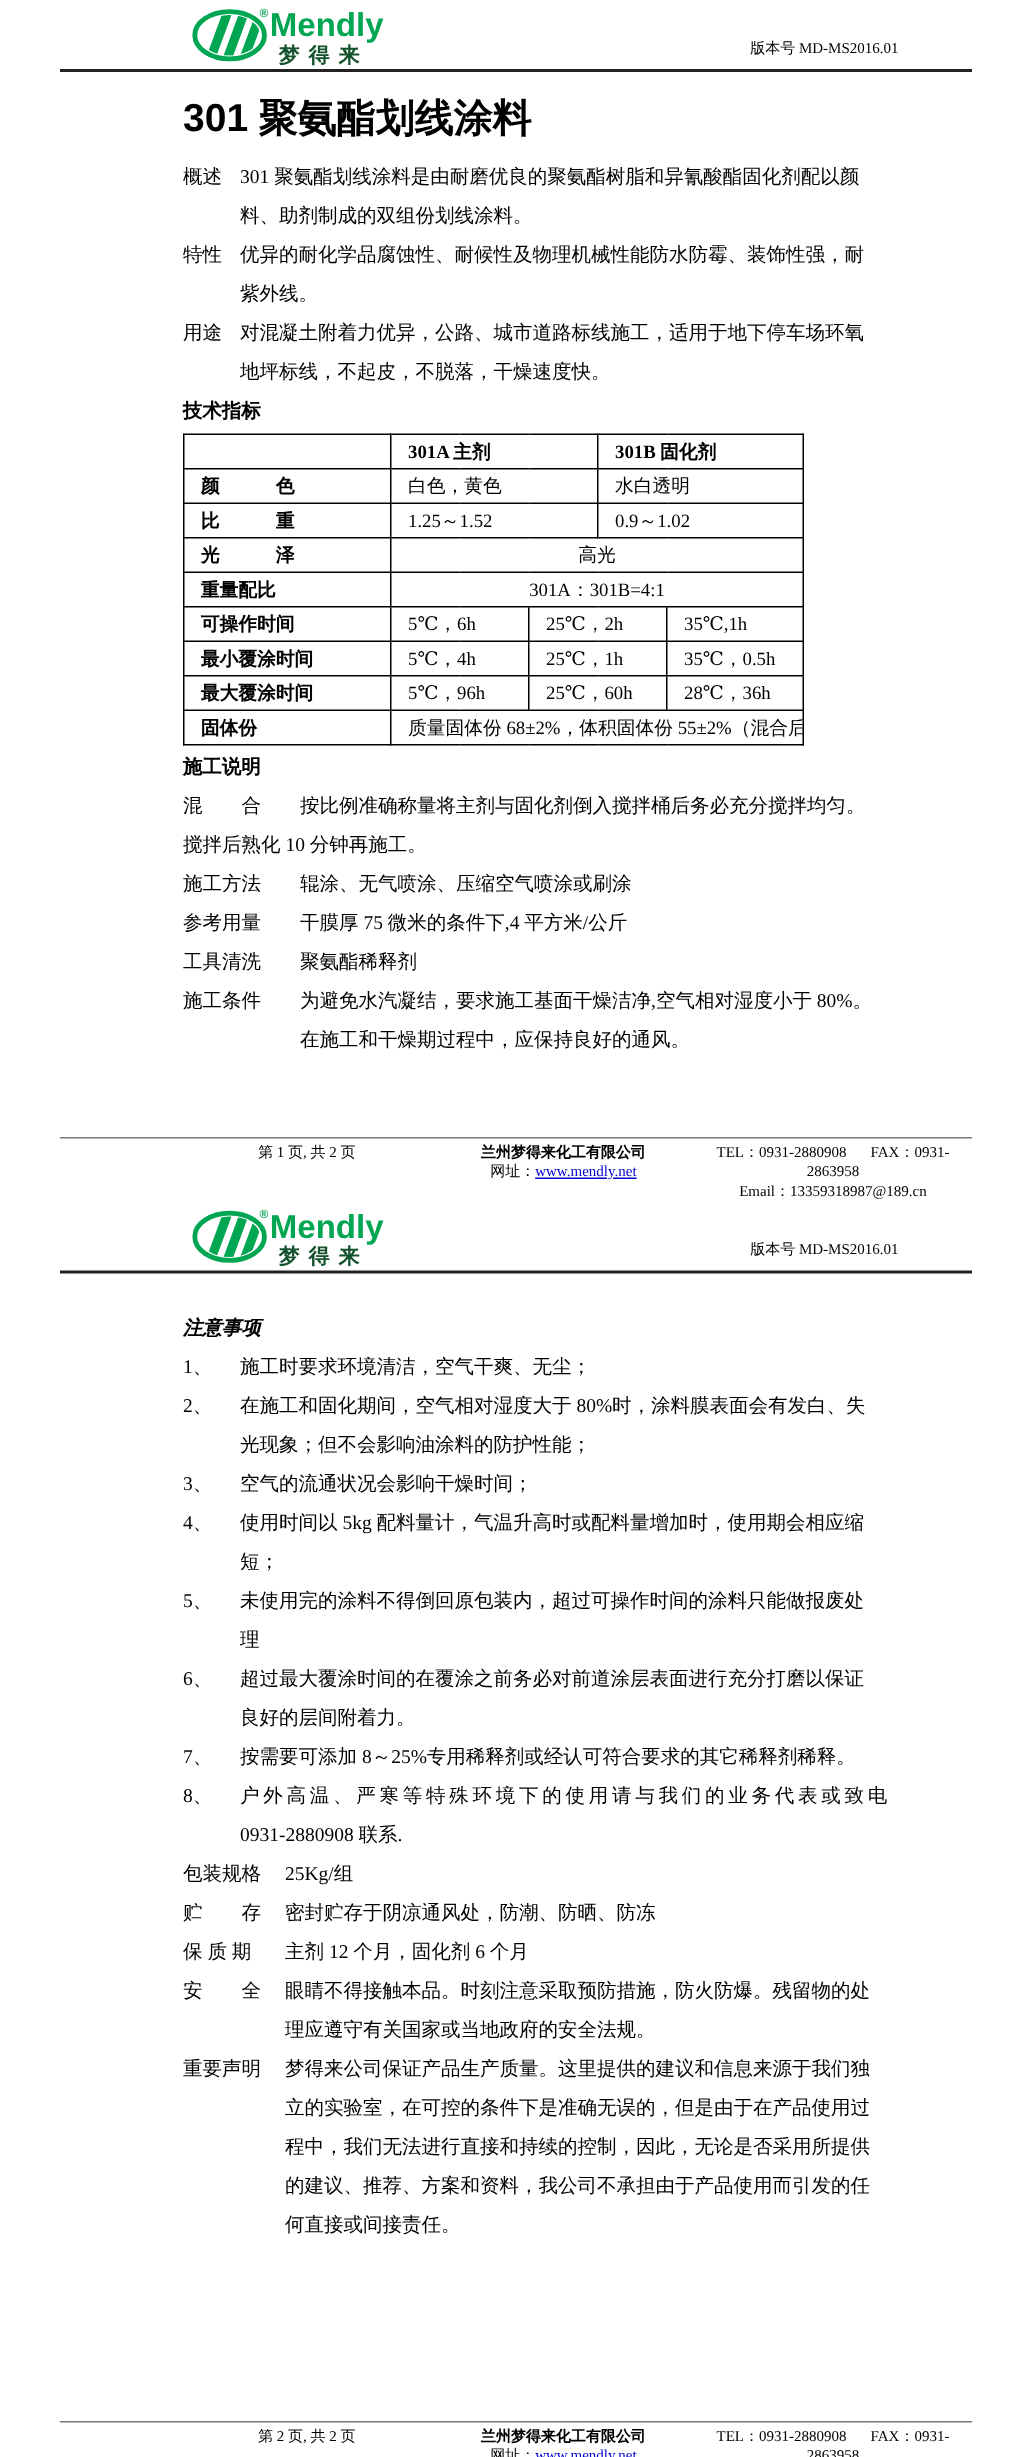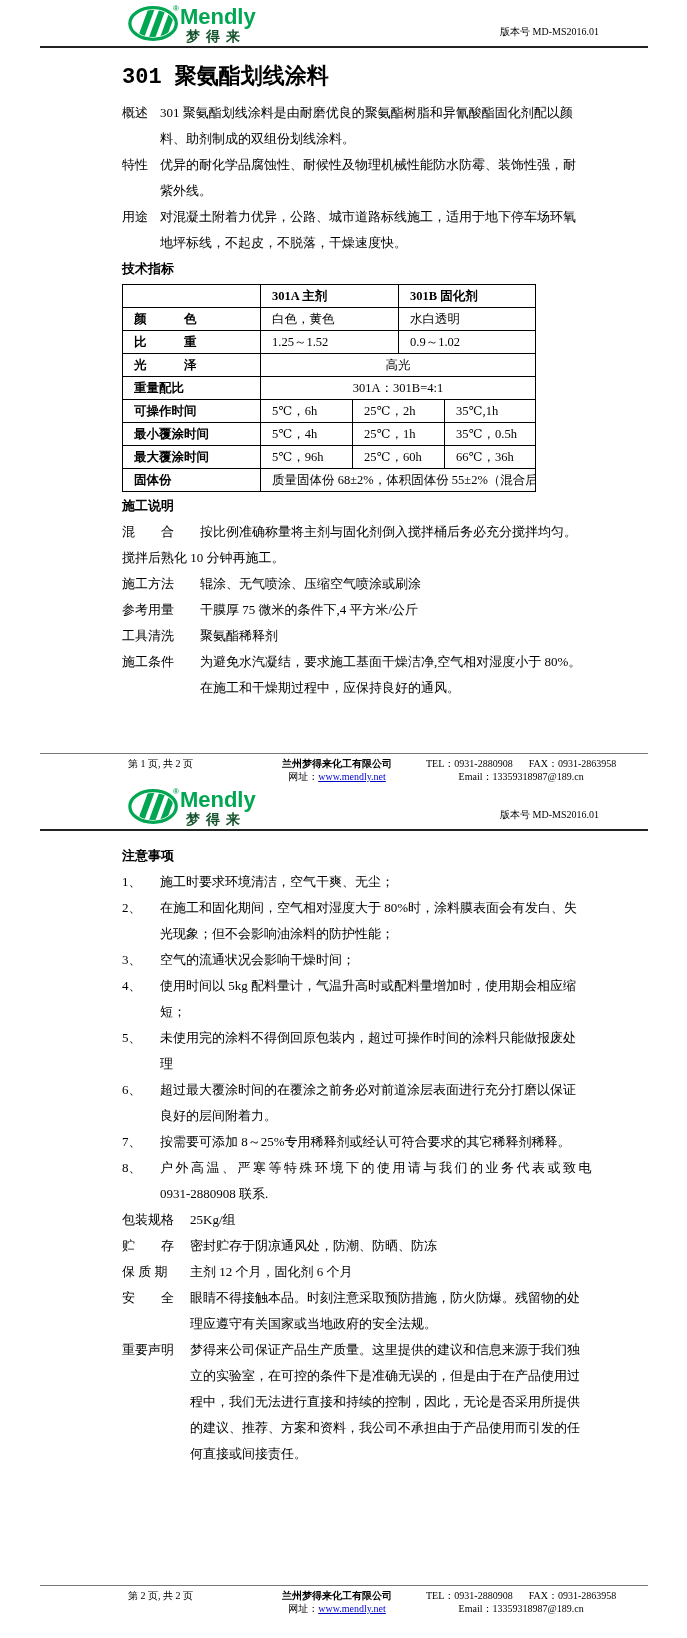--- a/index.html
+++ b/index.html
@@ -16,52 +16,52 @@
   .logo-text { line-height:1; margin-top:1px; }
   .logo-en { font-family:"Liberation Sans","DejaVu Sans",sans-serif; font-weight:bold;
              font-size:22px; color:#00a651; letter-spacing:0px; }
   .logo-cn { font-family:"Liberation Sans","DejaVu Sans",sans-serif; font-weight:bold;
              font-size:14px; color:#14532d; letter-spacing:6px; margin:1px 0 0 6px; }
   .version { position:absolute; right:88px; bottom:7px; font-size:10px; }
   .rule  { height:0; border-top:2px solid #222; margin:0 39px 0 40px; }
 
   
   .content { margin-left:122px; margin-right:40px; font-size:13px; }
-  .title { font-family:Liberation Mono, monospace; font-weight:bold;
-           font-size:22px; margin:13px 0 9px 0; }
+  .title { font-family:Liberation Sans, sans-serif; font-weight:bold;
+           font-size:26px; margin:13px 0 9px 0; }
   .row { display:flex; }
   .lbl { font-weight:normal; flex:0 0 auto; line-height:26px; white-space:pre; }
   .num { font-weight:normal; flex:0 0 auto; line-height:26px; white-space:pre; }
   .w38 { width:38px; } .w68 { width:68px; } .w78 { width:78px; }
   .txt { min-width:0; }
   .line { line-height:26px; white-space:pre; }
   .sec-title { font-weight:bold; line-height:26px; }
   .js { letter-spacing:2.5px; }
 
   
   table.tech { border-collapse:collapse; width:413px; margin:2px 0 1px 0; font-size:12.5px;
                table-layout:fixed; }
   .tech td { border:1px solid #000; padding:1px 11px; height:22px; line-height:20px;
              white-space:nowrap; overflow:hidden; }
   .tech td.b { font-weight:bold; }
   .tech td.c { text-align:center; }
 
   
   .footer { border-top:1px solid #777; margin:0 39px 0 40px; padding:3px 0 0 88px;
             font-size:10px; display:flex; align-items:flex-start; }
-  .f-page { width:134px; line-height:13px; }
+  .f-page { width:134px; line-height:13px;margin-left:44px; }
   .f-mid { width:150px; text-align:center; line-height:13px; }
   .f-co { font-weight:bold; }
   .f-contact { margin-left:14px; text-align:center; line-height:13px; }
   .fgap { margin-left:16px; }
   .link { color:#0000cc; text-decoration:underline; cursor:pointer; }
 
   .sp1 { height:52px; }
   .sp2 { height:118px; }
-  .notes-title { margin-top:12px; }
+  .notes-title { margin-top:23px;font-style:italic; }
 </style>
 </head>
 <body>
 
 <div class="canvas">
 
   <header class="doc-header">
     <div class="logo">
       <svg class="logo-mark" viewBox="0 0 56 38">
         <clipPath id="mclip1">
@@ -156,21 +156,21 @@
         <tr>
           <td class="b">最小覆涂时间</td>
           <td colspan="2">5℃，4h</td>
           <td colspan="2">25℃，1h</td>
           <td colspan="2">35℃，0.5h</td>
         </tr>
         <tr>
           <td class="b">最大覆涂时间</td>
           <td colspan="2">5℃，96h</td>
           <td colspan="2">25℃，60h</td>
-          <td colspan="2">66℃，36h</td>
+          <td colspan="2">28℃，36h</td>
         </tr>
         <tr>
           <td class="b">固体份</td>
           <td colspan="6">质量固体份 68±2%，体积固体份 55±2%（混合后）</td>
         </tr>
       </tbody>
     </table>
 
     <div class="sec-title">施工说明</div>
 

